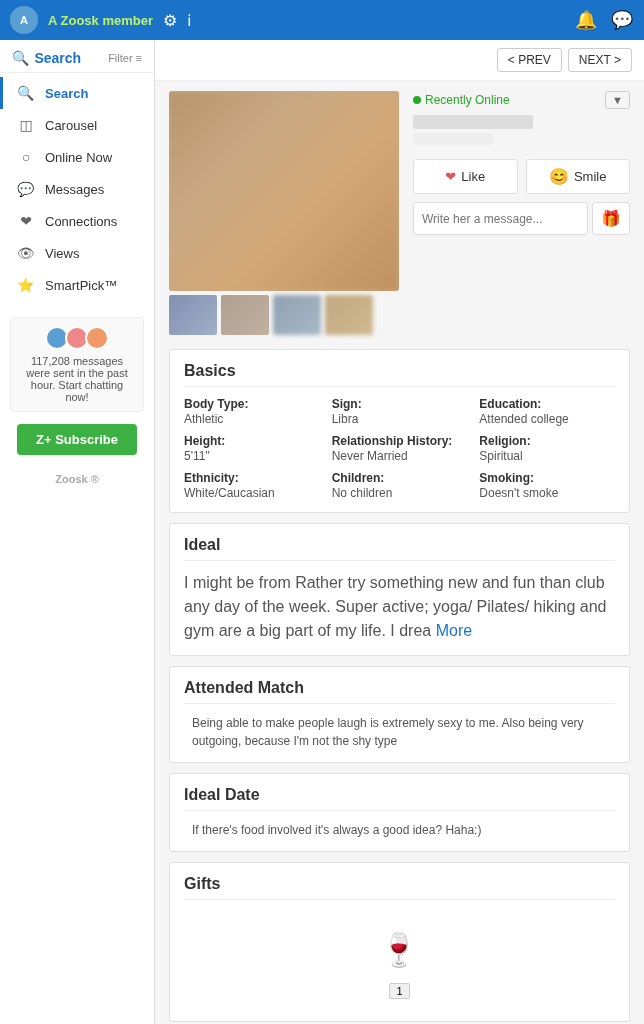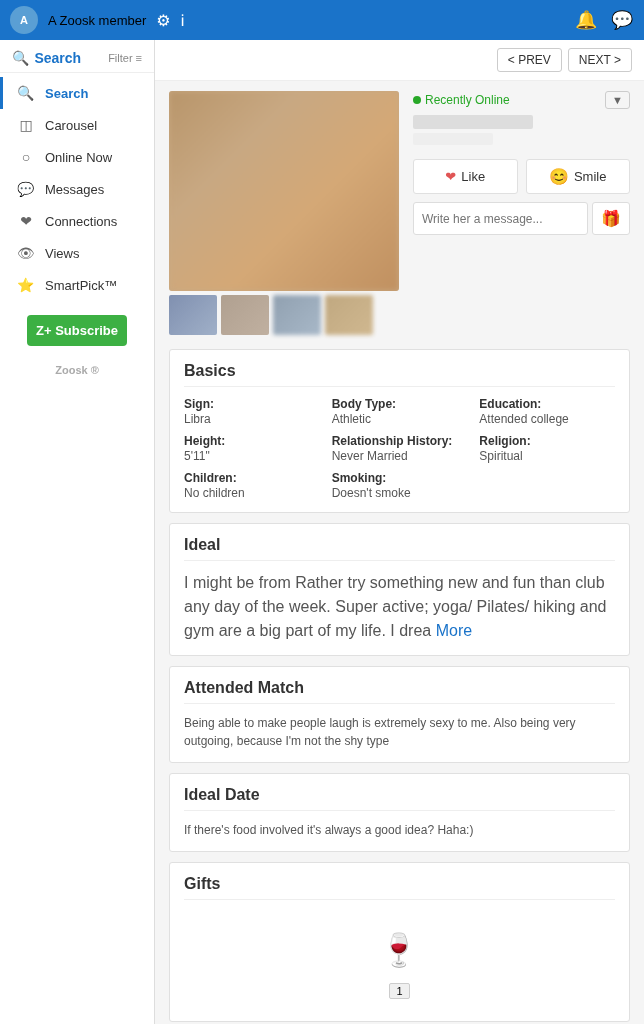--- a/index.html
+++ b/index.html
@@ -13,21 +13,21 @@
       align-items: center;
       padding: 0 10px;
       justify-content: space-between;
     }
     .header-left { display: flex; align-items: center; gap: 10px; }
     .header-avatar {
       width: 28px; height: 28px; border-radius: 50%; background: #5a9fd4;
       display: flex; align-items: center; justify-content: center;
       color: white; font-size: 11px; font-weight: bold;
     }
-    .header-username { color: #000000; font-size: 13px; font-weight: normal; }
+    .header-username { color: #bef264; font-size: 13px; font-weight: bold; }
     .header-icon { color: white; font-size: 16px; cursor: pointer; }
     .header-right { display: flex; gap: 14px; align-items: center; }
     .notification-icon { color: white; font-size: 18px; position: relative; cursor: pointer; }
 
     
     .main-layout { display: flex; height: calc(1024px - 40px); }
 
     
     .sidebar {
       width: 155px;
@@ -71,21 +71,21 @@
       display: inline-block;
     }
     .mini-avatar:first-child { margin-left: 0; }
     .avatar-blue { background: #5a9fd4; }
     .avatar-pink { background: #e88; }
     .avatar-orange { background: #e96; }
 
     .subscribe-btn {
       display: block; margin: 10px auto;
       background: #3cb043; color: white; border: none;
-      border-radius: 4px; padding: 8px 0; width: 100px;
+      border-radius: 4px; padding: 8px 0; width: 120px;
       font-size: 13px; font-weight: bold; cursor: pointer; text-align: center;
     }
     .sidebar-footer { text-align: center; font-size: 11px; color: #aaa; padding: 8px; font-weight: bold; }
 
     
     .content {
       flex: 1;
       background: #f5f5f5;
       overflow-y: auto;
       padding: 0;
@@ -192,21 +192,21 @@
     .basics-grid { display: grid; grid-template-columns: 1fr 1fr 1fr; gap: 8px 12px; }
     .basics-item {}
     .basics-label { font-weight: bold; font-size: 12px; color: #333; }
     .basics-value { font-size: 12px; color: #555; margin-top: 1px; }
 
     
     .story-text { font-size: 16px; color: #555; line-height: 1.5; }
     .story-more { color: #1a73c9; cursor: pointer; }
 
     
-    .section-text { font-size: 12px; color: #555; line-height: 1.5; }
+    .section-text { font-size: 12px; color: #555; line-height: 1.5; margin-left: 8px; }
 
     
     .gifts-content { display: flex; justify-content: center; padding: 10px 0; }
     .gift-item { text-align: center; }
     .gift-image {
       width: 50px; height: 60px;
       display: flex; align-items: center; justify-content: center;
       font-size: 32px;
     }
     .gift-count {
@@ -268,20 +268,28 @@
       <div class="sidebar-item">
         <span class="sidebar-item-icon">👁</span>
         <span>Views</span>
       </div>
       <div class="sidebar-item">
         <span class="sidebar-item-icon">⭐</span>
         <span>SmartPick™</span>
       </div>
     </div>
 
+    <div class="sidebar-promo">
+      <div class="sidebar-promo-avatars">
+        <span class="mini-avatar avatar-blue"></span>
+        <span class="mini-avatar avatar-pink"></span>
+        <span class="mini-avatar avatar-orange"></span>
+      </div>
+      <span>117,208 messages were sent in the past hour. Start chatting now!</span>
+    </div>
 
     <button class="subscribe-btn">Z+  Subscribe</button>
 
     <div class="sidebar-footer">
       <span>Zoosk ®</span>
     </div>
   </div>
 
   <div class="content">
 
@@ -335,42 +343,46 @@
             <input class="message-input" type="text" placeholder="Write her a message..." style="">
             <button class="gift-btn">🎁</button>
           </div>
         </div>
       </div>
 
       <div class="section">
         <div class="section-title">Basics</div>
         <div class="basics-grid">
           <div class="basics-item">
+            <div class="basics-label">Body Type:</div>
+            <div class="basics-value">Athletic</div>
+          </div>
+          <div class="basics-item">
             <div class="basics-label">Sign:</div>
             <div class="basics-value">Libra</div>
           </div>
           <div class="basics-item">
-            <div class="basics-label">Body Type:</div>
-            <div class="basics-value">Athletic</div>
-          </div>
-          <div class="basics-item">
             <div class="basics-label">Education:</div>
             <div class="basics-value">Attended college</div>
           </div>
           <div class="basics-item">
             <div class="basics-label">Height:</div>
             <div class="basics-value">5'11"</div>
           </div>
           <div class="basics-item">
             <div class="basics-label">Relationship History:</div>
             <div class="basics-value">Never Married</div>
           </div>
           <div class="basics-item">
             <div class="basics-label">Religion:</div>
             <div class="basics-value">Spiritual</div>
+          </div>
+          <div class="basics-item">
+            <div class="basics-label">Ethnicity:</div>
+            <div class="basics-value">White/Caucasian</div>
           </div>
           <div class="basics-item">
             <div class="basics-label">Children:</div>
             <div class="basics-value">No children</div>
           </div>
           <div class="basics-item">
             <div class="basics-label">Smoking:</div>
             <div class="basics-value">Doesn't smoke</div>
           </div>
         </div>

